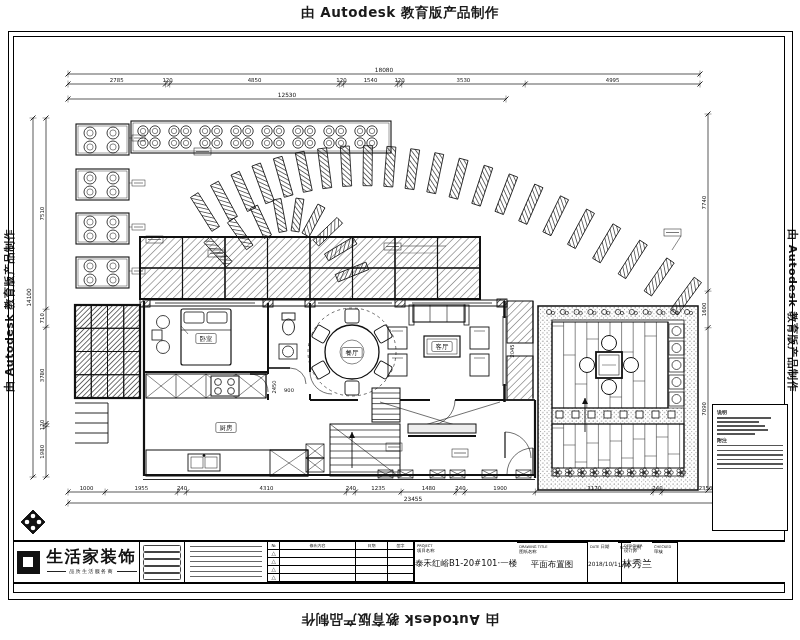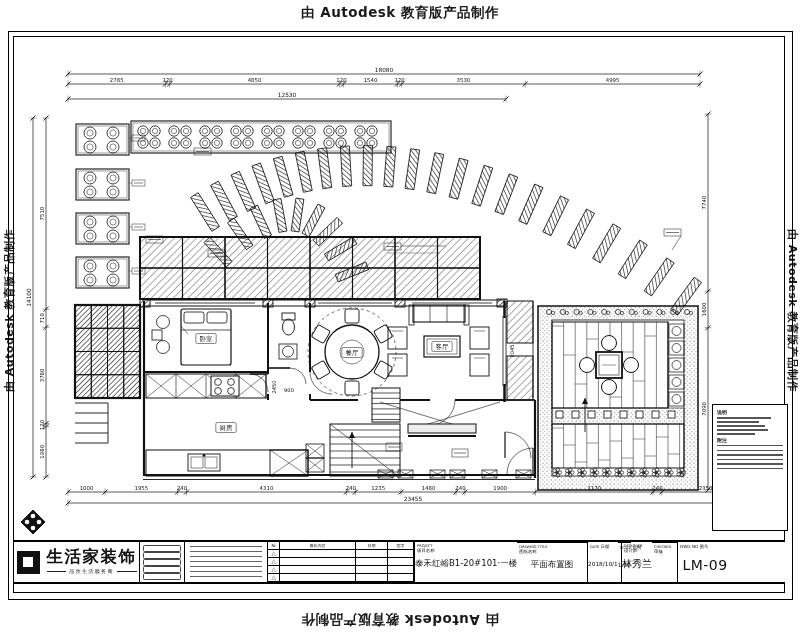--- a/index.html
+++ b/index.html
@@ -914,17 +914,13 @@
       <div class="tb-val">林秀兰</div>
     </div>
     <div class="tb-row bt">
       <div class="tb-lab">
         <span>CHECKED</span><br>
         <span class="cn">审核</span>
       </div>
       <div class="tb-val"></div>
     </div>
   </div>
-  <div class="tb-c c-dwg">
-    <div class="dwg-lab">DWG NO 图号</div>
-    <div class="dwg-val">LM-09</div>
-  </div>
 </div>
 
 </body></html>

